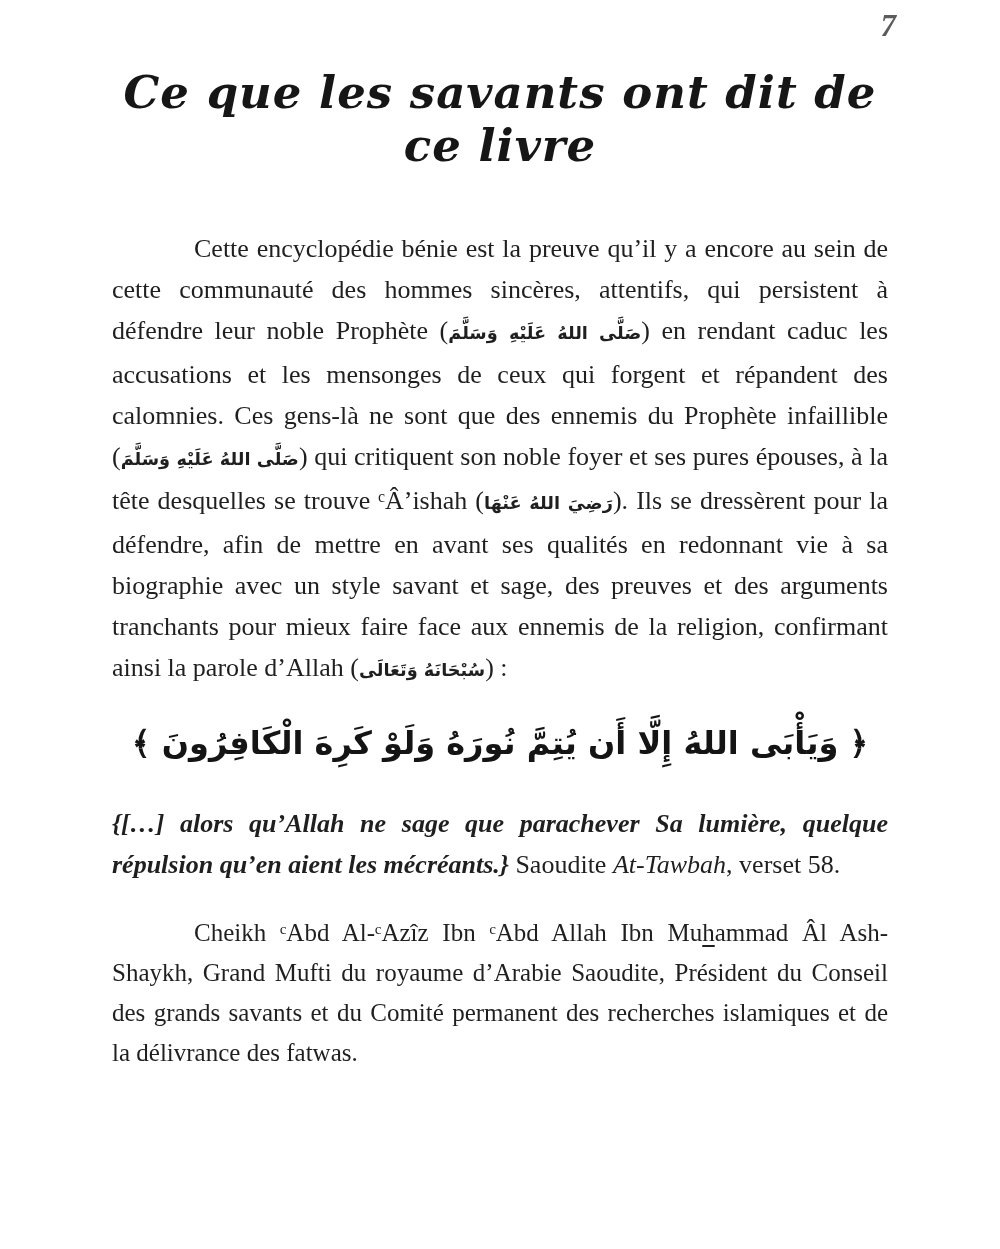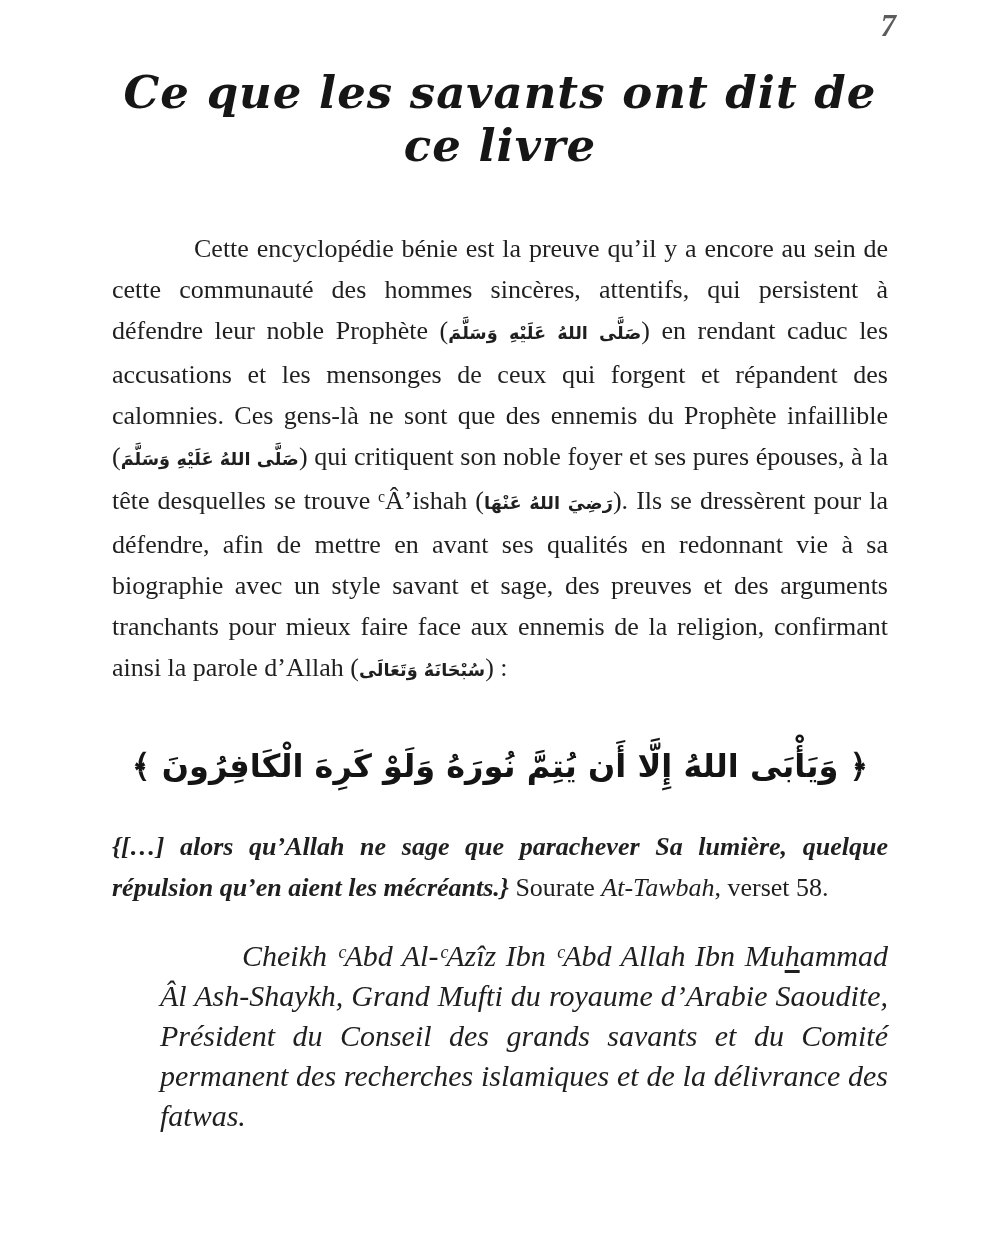--- a/index.html
+++ b/index.html
@@ -36,37 +36,35 @@
   .para {
     margin: 0;
     font-size: 26px;
     line-height: 41px;
     text-align: justify;
     color: #1f1f1f;
   }
   .indent { text-indent: 82px; }
   .p-intro { margin-top: 56px; }
   .verse {
-    margin-top: 51px;
+    margin-top: 28px;
     text-align: center;
     direction: rtl;
     font-family: "DejaVu Sans", sans-serif;
     font-size: 32px;
     font-weight: 700;
     line-height: 48px;
     color: #141414;
   }
   .p-translation { margin-top: 36px; }
   .p-blessings { margin-top: 28px; }
   .p-signature {
     margin-top: 28px;
-    font-style: italic;
-    font-size: 30px;
+    font-size: 25px;
     line-height: 40px;
-    margin-left: 48px;
   }
   .s-text {}
   .s-arabic-inline {
     font-family: "DejaVu Sans", sans-serif;
     font-size: 0.68em;
     font-weight: 600;
     direction: rtl;
     unicode-bidi: isolate;
   }
   .s-bold-italic { font-weight: 700; font-style: italic; }
@@ -79,18 +77,18 @@
 <div class="page">
 
   <div class="page-number">7</div>
 
   <h1 class="title">Ce que les savants ont dit de ce livre</h1>
 
   <p class="para indent p-intro"><span class="s-text">Cette encyclopédie bénie est la preuve qu’il y a encore au sein de cette communauté des hommes sincères, attentifs, qui persistent à défendre leur noble Prophète (</span><span class="s-arabic-inline">صَلَّى اللهُ عَلَيْهِ وَسَلَّمَ</span><span class="s-text">) en rendant caduc les accusations et les mensonges de ceux qui forgent et répandent des calomnies. Ces gens-là ne sont que des ennemis du Prophète infaillible (</span><span class="s-arabic-inline">صَلَّى اللهُ عَلَيْهِ وَسَلَّمَ</span><span class="s-text">) qui critiquent son noble foyer et ses pures épouses, à la tête desquelles se trouve ᶜÂ’ishah (</span><span class="s-arabic-inline">رَضِيَ اللهُ عَنْهَا</span><span class="s-text">). Ils se dressèrent pour la défendre, afin de mettre en avant ses qualités en redonnant vie à sa biographie avec un style savant et sage, des preuves et des arguments tranchants pour mieux faire face aux ennemis de la religion, confirmant ainsi la parole d’Allah (</span><span class="s-arabic-inline">سُبْحَانَهُ وَتَعَالَى</span><span class="s-text">) :</span></p>
 
   <div class="verse"><span class="s-text">﴿ وَيَأْبَى اللهُ إِلَّا أَن يُتِمَّ نُورَهُ وَلَوْ كَرِهَ الْكَافِرُونَ ﴾</span></div>
 
-  <p class="para p-translation"><span class="s-bold-italic">{[…] alors qu’Allah ne sage que parachever Sa lumière, quelque répulsion qu’en aient les mécréants.}</span><span class="s-text"> Sourate </span><span class="s-italic">At-Tawbah</span><span class="s-text">, verset 58.</span></p>
+  <p class="para p-translation"><span class="s-bold-italic">{[…] alors qu’Allah ne sage que parachever Sa lumière, quelque répulsion qu’en aient les mécréants.}</span><span class="s-text"> Saoudite </span><span class="s-italic">At-Tawbah</span><span class="s-text">, verset 58.</span></p>
 
 
   <p class="para indent p-signature"><span class="s-text">Cheikh ᶜAbd Al-ᶜAzîz Ibn ᶜAbd Allah Ibn Mu</span><span class="s-underline">h</span><span class="s-text">ammad Âl Ash-Shaykh, Grand Mufti du royaume d’Arabie Saoudite, Président du Conseil des grands savants et du Comité permanent des recherches islamiques et de la délivrance des fatwas.</span></p>
 
 </div>
 
 </body></html>

